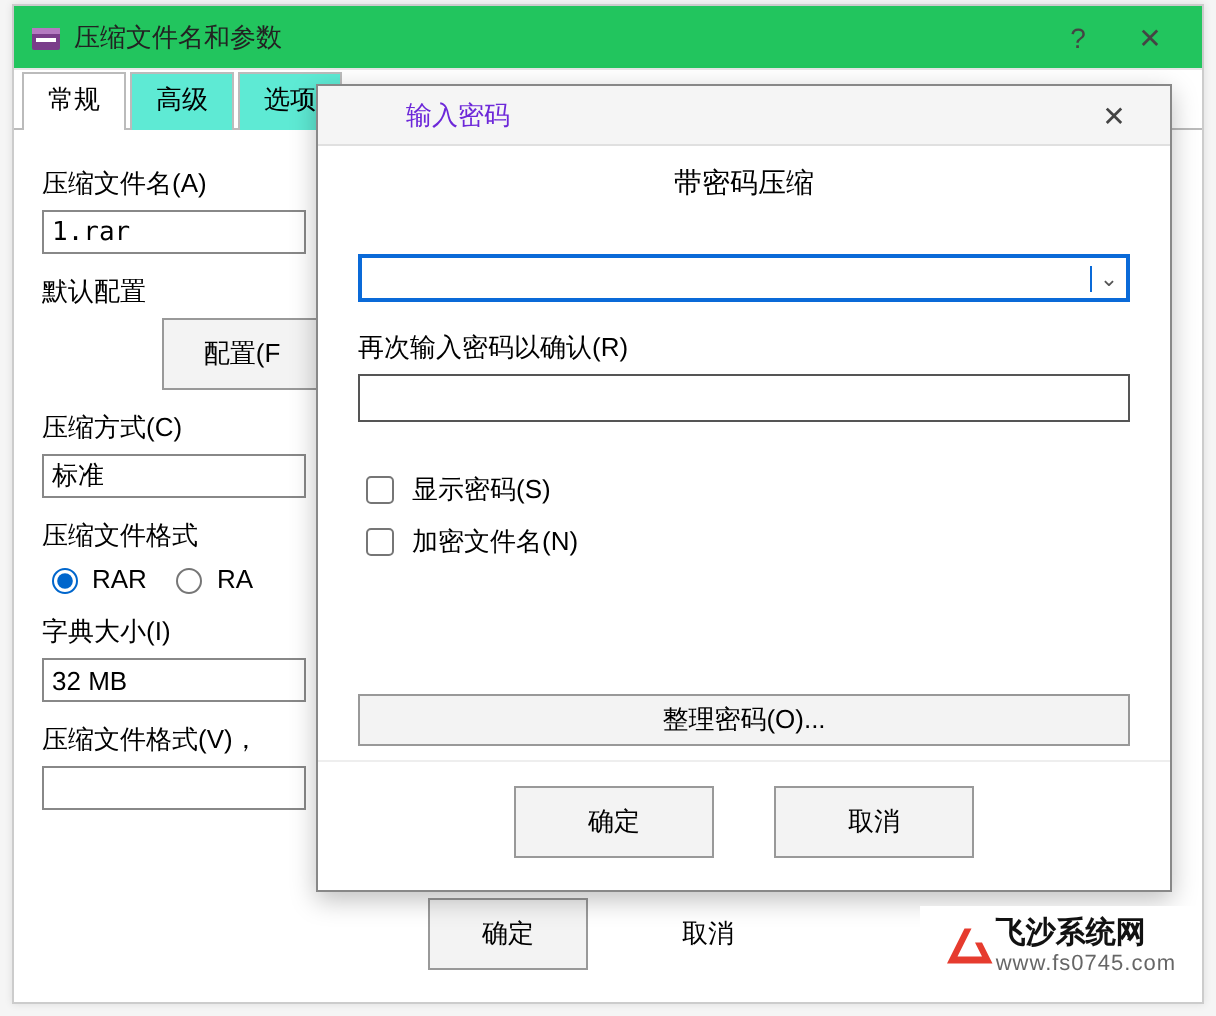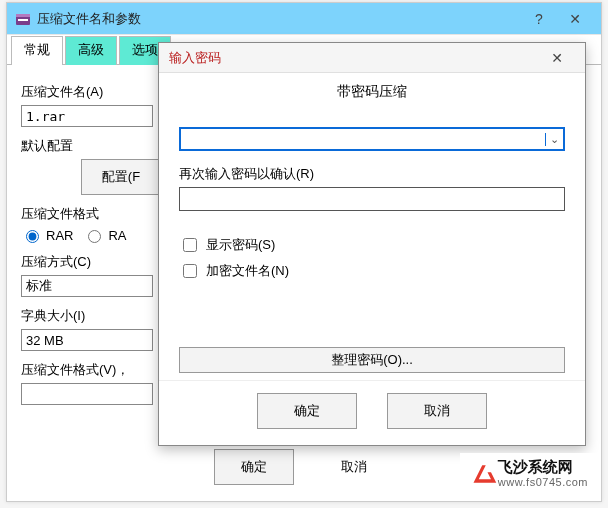--- a/index.html
+++ b/index.html
@@ -16,21 +16,21 @@
   .main-window {
     position: absolute;
     left: 6px; top: 2px;
     width: 596px; height: 500px;
     background: #fff;
     border: 1px solid #ccc;
     box-shadow: 0 0 4px rgba(0,0,0,0.1);
   }
   .titlebar {
     height: 32px;
-    background: #7dd3fc;
+    background: #22c55e;
     display: flex;
     align-items: center;
     padding: 0 8px;
     border-bottom: 1px solid #e6e6e6;
   }
   .titlebar .icon-rar {
     width: 16px; height: 16px;
     margin-right: 6px;
     display: inline-block;
   }
@@ -120,21 +120,21 @@
     flex-direction:column;
   }
   .modal-titlebar {
     height:30px;
     background:#f5f5f5;
     border-bottom:1px solid #e0e0e0;
     display:flex;
     align-items:center;
     padding:0 10px;
   }
-  .modal-titlebar .title { color:#b91c1c; }
+  .modal-titlebar .title { color:#6d28d9;margin-left:34px; }
   .modal-titlebar .spacer { flex:1; }
   .modal-content {
     padding:10px 20px 4px 20px;
     flex:1;
     position:relative;
   }
   .modal-heading {
     text-align:center;
     font-size:14px;
     margin:0 0 26px 0;
@@ -177,21 +177,21 @@
     gap:30px;
     padding:12px 0 16px 0;
     border-top:1px solid #eee;
   }
   .modal-buttons .btn { min-width:100px; }
 
   .watermark {
     position:absolute;
     right:10px; bottom:14px;
     display:flex;
-    align-items:flex-end;
+    align-items:flex-start;
     gap:0;
     background:#fff;
     padding:6px 10px;
     z-index:10;
   }
   .wm-logo {
     width:28px; height:28px;
     display:inline-block;
   }
   .wm-text { line-height:1.1; }
@@ -229,39 +229,39 @@
     </div>
 
     <div class="section" style="width:140px;">
       <div class="label">默认配置</div>
       <div style="text-align:right;">
         <button class="btn" style="width:80px;">配置(F</button>
       </div>
     </div>
 
     <div class="section" style="width:140px;">
+      <div class="label">压缩方式(C)</div>
+      <input class="dropdown" style="width: 132px;" value="标准">
+    </div>
+
+    <div class="section" style="width:140px;">
       <div class="label">压缩文件格式</div>
       <div class="radio-row">
         <label class="radio-item">
           <input type="radio" name="fmt" checked="" style="">
           <span>RAR</span>
         </label>
         <label class="radio-item">
           <input type="radio" name="fmt" style="">
           <span>RA</span>
         </label>
       </div>
     </div>
 
     <div class="section" style="width:140px;">
-      <div class="label">压缩方式(C)</div>
-      <input class="dropdown" style="width: 132px;" value="标准">
-    </div>
-
-    <div class="section" style="width:140px;">
       <div class="label">字典大小(I)</div>
       <input class="dropdown" style="width: 132px;" value="32 MB">
     </div>
 
     <div class="section" style="width:140px;">
       <div class="label">压缩文件格式(V)，</div>
       <input class="text-input" style="width: 132px;">
     </div>
   </div>
 

